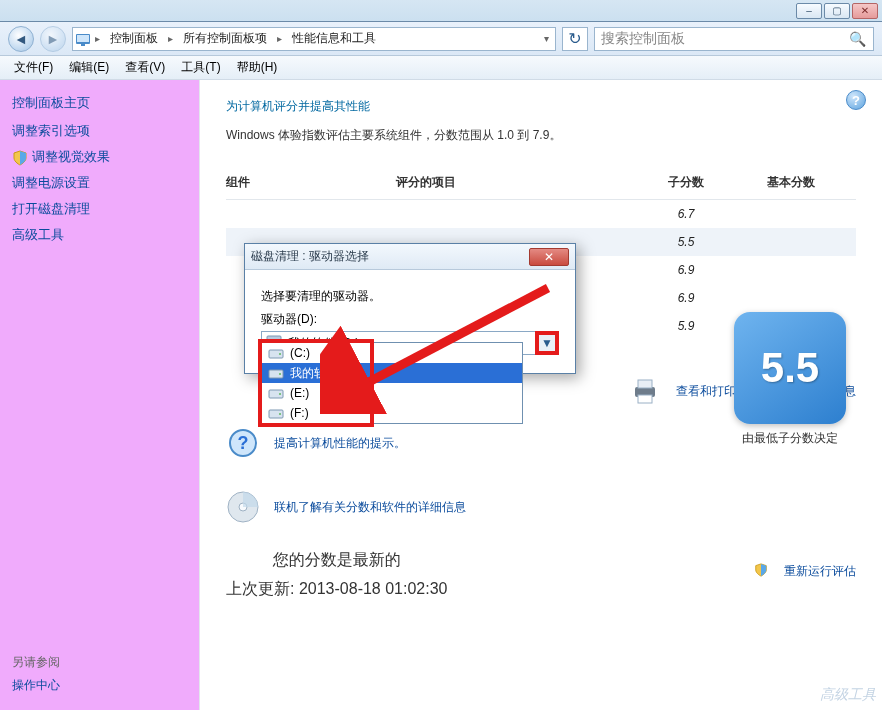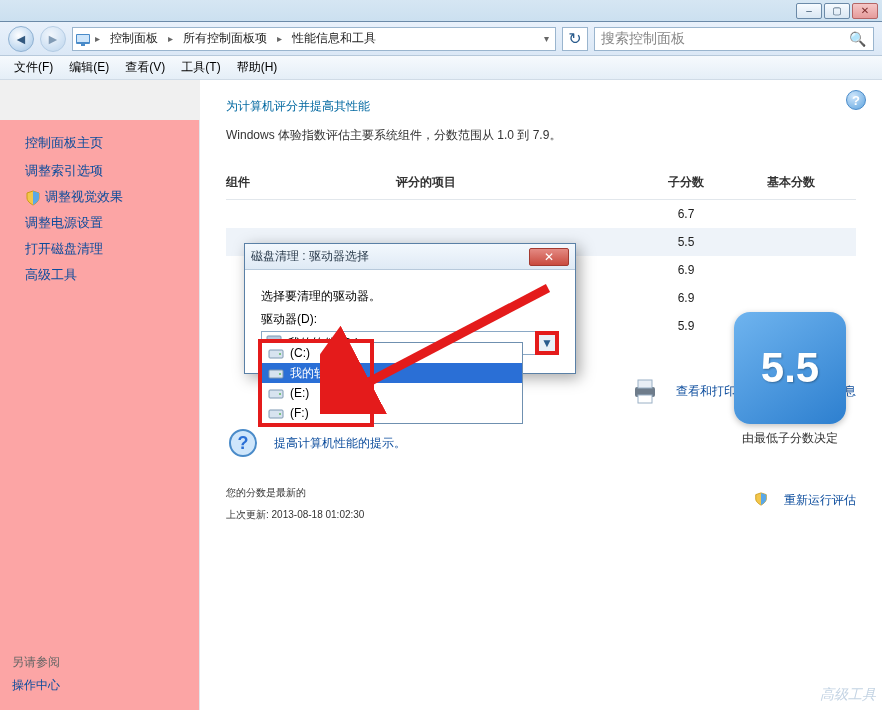--- a/index.html
+++ b/index.html
@@ -21,50 +21,50 @@
   .refresh-box{ width:26px; height:24px; background:#fff; border:1px solid #9ab5ce; display:flex; align-items:center; justify-content:center; color:#2a5b8c;}
   .search-box { width:280px; height:24px; background:#fff; border:1px solid #9ab5ce; display:flex; align-items:center; padding:0 6px; font-size:14px; color:#888;}
   .search-box .mag{ margin-left:auto; color:#3a6ea5;}
 
   
   .menu-bar { height:24px; background:linear-gradient(#f6fafd,#e5eef7); border-bottom:1px solid #d0dbe6; display:flex; align-items:center; padding:0 6px; font-size:12px;}
   .menu-item{ padding:0 8px; height:100%; display:flex; align-items:center; cursor:pointer;}
 
   
   .main { display:flex; height:calc(710px - 22px - 34px - 24px); }
-  .sidebar { width:200px; background:#fca5a5; border-right:1px solid #e2e7ec; padding:14px 25px; font-size:13px; position:relative;margin-top:40px;}
+  .sidebar { width:200px; background:#f0abfc; border-right:1px solid #e2e7ec; padding:14px 12px; font-size:13px; position:relative;}
   .sidebar .slink{ display:block; color:#0a4b9c; margin:8px 0; cursor:pointer;}
   .sidebar .home{ color:#0a4b9c; font-weight:normal; margin-bottom:10px; display:block; cursor:pointer;}
   .sidebar .icon-s{ display:inline-block; width:16px; height:16px; vertical-align:middle; margin-right:4px;}
   .sidebar .bottom{ position:absolute; bottom:16px; left:12px; font-size:12px;}
   .sidebar .bottom .hdr{ color:#666; margin-bottom:6px;}
   .sidebar .bottom .lnk{ color:#0a4b9c; cursor:pointer;}
 
   .content { flex:1; background:#fff; padding:18px 26px 12px 26px; position:relative; font-size:13px; color:#222;}
   .content h1{ font-size:12px; color:#0369a1; font-weight:normal; margin-bottom:12px;}
   .content .desc{ font-size:12px; color:#333; margin-bottom:22px;}
   .help-q{ position:absolute; top:10px; right:16px; width:20px; height:20px; border-radius:50%; background:radial-gradient(circle at 35% 30%, #cfe6fb, #5ea4df); color:#fff; display:flex; align-items:center; justify-content:center; font-size:13px; font-weight:bold; cursor:pointer; border:1px solid #4a8bc9;}
 
   .score-row{ display:flex; border-bottom:1px solid #e2e7ec; padding:8px 0; font-size:12px;}
   .score-head{ font-weight:bold; color:#333;}
   .col1{ width:170px;}
   .col2{ flex:1;}
   .col3{ width:80px; text-align:center;}
   .col4{ width:130px; text-align:center;}
-  .score-body .score-row{ border-bottom:none; padding:7px 0;}
+  .score-body .score-row{ border-bottom:none; padding:7px 0;font-style:italic;}
   .score-body .score-row.hl{ background:#eef3f9;}
   .big-score{ position:absolute; right:36px; top:232px; width:112px; height:112px; background:linear-gradient(145deg,#6fb4ef,#2d7fcf); border-radius:16px; display:flex; align-items:center; justify-content:center; color:#fff; font-size:42px; font-weight:bold; text-shadow:1px 1px 2px rgba(0,0,0,.3); box-shadow:0 2px 6px rgba(0,0,0,.25);}
   .big-score-lbl{ position:absolute; right:30px; top:350px; width:124px; text-align:center; font-size:12px; color:#333;}
 
   .link-row{ display:flex; align-items:center; margin:18px 0; gap:14px; font-size:12px;}
   .link-row .icon{ width:34px; height:34px; display:flex; align-items:center; justify-content:center;}
   .link-row a{ color:#0a4b9c; cursor:pointer;}
   .link-row.right{ justify-content:flex-end;}
 
-  .footer-note{ font-size:10px; color:#333; margin-top:8px;}
+  .footer-note{ font-size:16px; color:#333; margin-top:8px;text-align:center;}
   .footer-bar{ display:flex; justify-content:space-between; align-items:center; margin-top:4px;}
   .rerun{ color:#0a4b9c; font-size:12px; cursor:pointer; display:flex; gap:16px;}
   .shield{ display:inline-block; width:14px; height:14px;}
 
   
   .dialog{ position:absolute; left:244px; top:243px; width:332px; background:#fff; border:1px solid #5a80a6; box-shadow:4px 4px 14px rgba(0,0,0,.35); z-index:30;}
   .dialog .titlebar{ height:26px; background:linear-gradient(#f3f8fd,#dfeaf5); display:flex; align-items:center; padding:0 6px; font-size:12px; color:#2b3c4d; border-bottom:1px solid #b7c9db;}
   .dialog .titlebar .x{ margin-left:auto; width:40px; height:18px; background:linear-gradient(#e48a83,#c94b3f); border:1px solid #a33a30; border-radius:2px; color:#fff; display:flex; align-items:center; justify-content:center; font-size:12px; cursor:pointer;}
   .dialog .body{ padding:12px 16px 18px 16px; font-size:12px;}
   .dialog .body .lbl{ margin:6px 0 3px 0;}
@@ -210,20 +210,30 @@
     <div class="link-row">
       <span class="icon">
         <svg width="30" height="30" viewBox="0 0 30 30">
             <circle cx="15" cy="15" r="13" fill="#cfe6fb" stroke="#4a8bc9" stroke-width="2"></circle>
             <text x="15" y="21" text-anchor="middle" font-size="18" fill="#2a6fd6" font-weight="bold">?</text>
           </svg>
       </span>
       <a>提高计算机性能的提示。</a>
     </div>
 
+    <div class="link-row" style="margin-top:30px;">
+      <span class="icon">
+        <svg width="34" height="34" viewBox="0 0 34 34">
+            <circle cx="17" cy="17" r="15" fill="#dfe7ee" stroke="#9fb2c4"></circle>
+            <circle cx="17" cy="17" r="4" fill="#f7fafd" stroke="#9fb2c4"></circle>
+            <path d="M17 2 A15 15 0 0 1 32 17 L17 17 Z" fill="#c2d8ea" opacity=".7"></path>
+          </svg>
+      </span>
+      <a>联机了解有关分数和软件的详细信息</a>
+    </div>
 
     <div class="footer-bar">
       <div>
         <div class="footer-note">您的分数是最新的</div>
         <div class="footer-note">
           <span>上次更新:</span>
           <span>2013-08-18 01:02:30</span>
         </div>
       </div>
       <div class="rerun">

